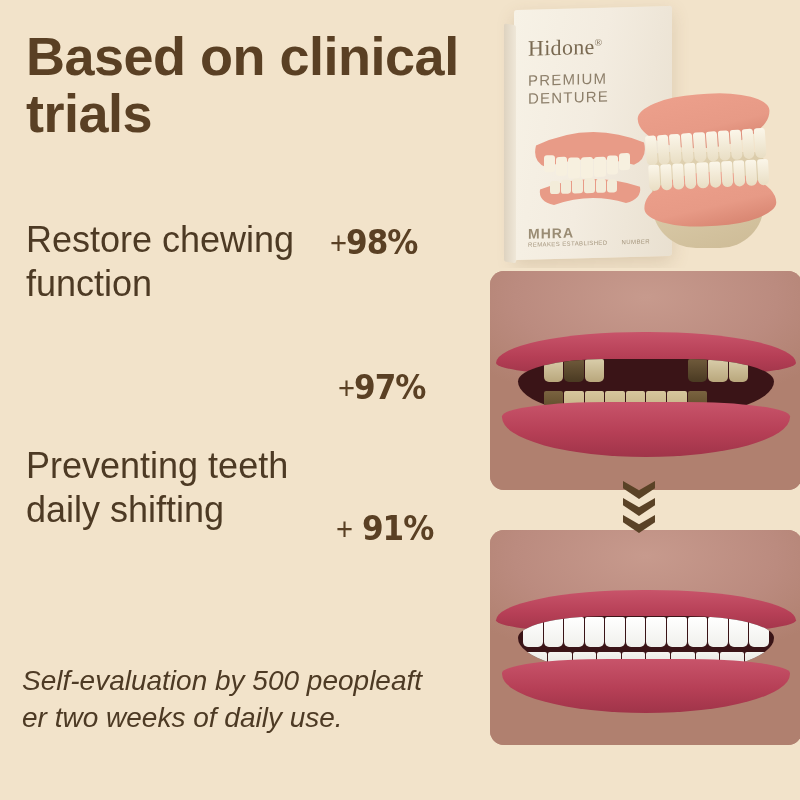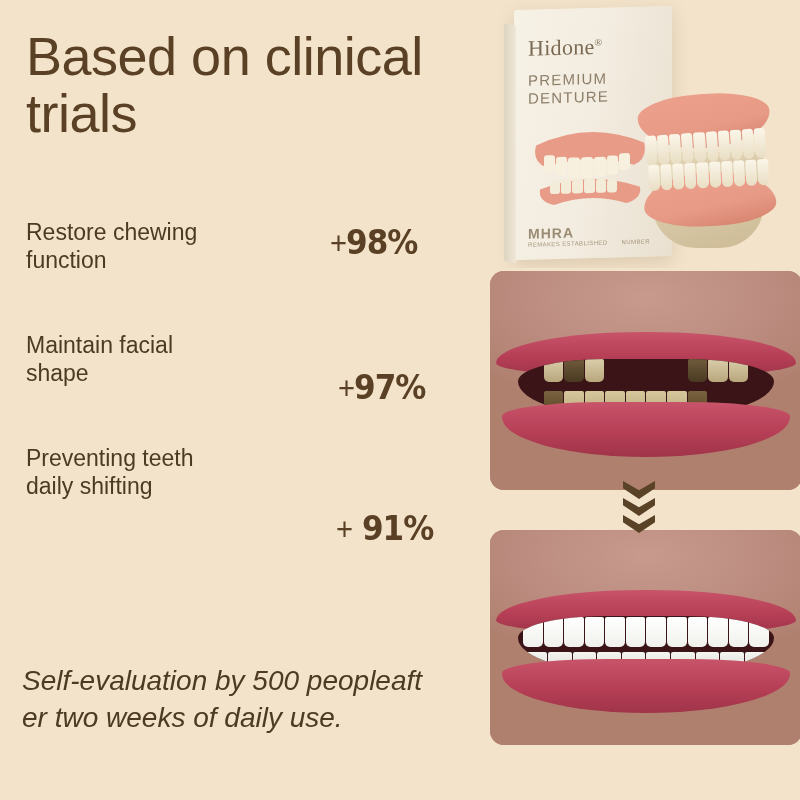--- a/index.html
+++ b/index.html
@@ -23,42 +23,42 @@
   }
 
   
   .headline {
     position: absolute;
     left: 26px;
     top: 28px;
     width: 470px;
     font-size: 54px;
     line-height: 1.06;
-    font-weight: normal;
+    font-weight: bold;
     letter-spacing: -0.5px;
     color: #5a4024;
     white-space: pre-line;
   }
 
   
   .benefits {
     position: absolute;
     left: 26px;
     top: 218px;
     width: 450px;
   }
   .benefit-row {
     position: relative;
     height: 108px;
   }
   .benefit-label {
     position: absolute;
     left: 0;
     width: 300px;
-    font-size: 23px;
+    font-size: 36px;
     line-height: 1.22;
     color: #4d3a24;
     white-space: pre-line;
   }
   .benefit-row.r1 .benefit-label { top: 0px; }
   .benefit-row.r2 .benefit-label { top: 5px; }
   .benefit-row.r3 .benefit-label { top: 10px; }
 
   .benefit-value {
     position: absolute;
@@ -359,22 +359,20 @@
 
     <div class="benefit-row r1">
       <div class="benefit-label">Restore chewing
 function</div>
       <div class="benefit-value">
         <span class="plus">+</span><span>98%</span>
       </div>
     </div>
 
     <div class="benefit-row r2">
-      <div class="benefit-label">Maintain facial
-shape</div>
       <div class="benefit-value">
         <span class="plus">+</span><span>97%</span>
       </div>
     </div>
 
     <div class="benefit-row r3">
       <div class="benefit-label">Preventing teeth
 daily shifting</div>
       <div class="benefit-value">
         <span class="plus">+</span>&nbsp;<span>91%</span>

